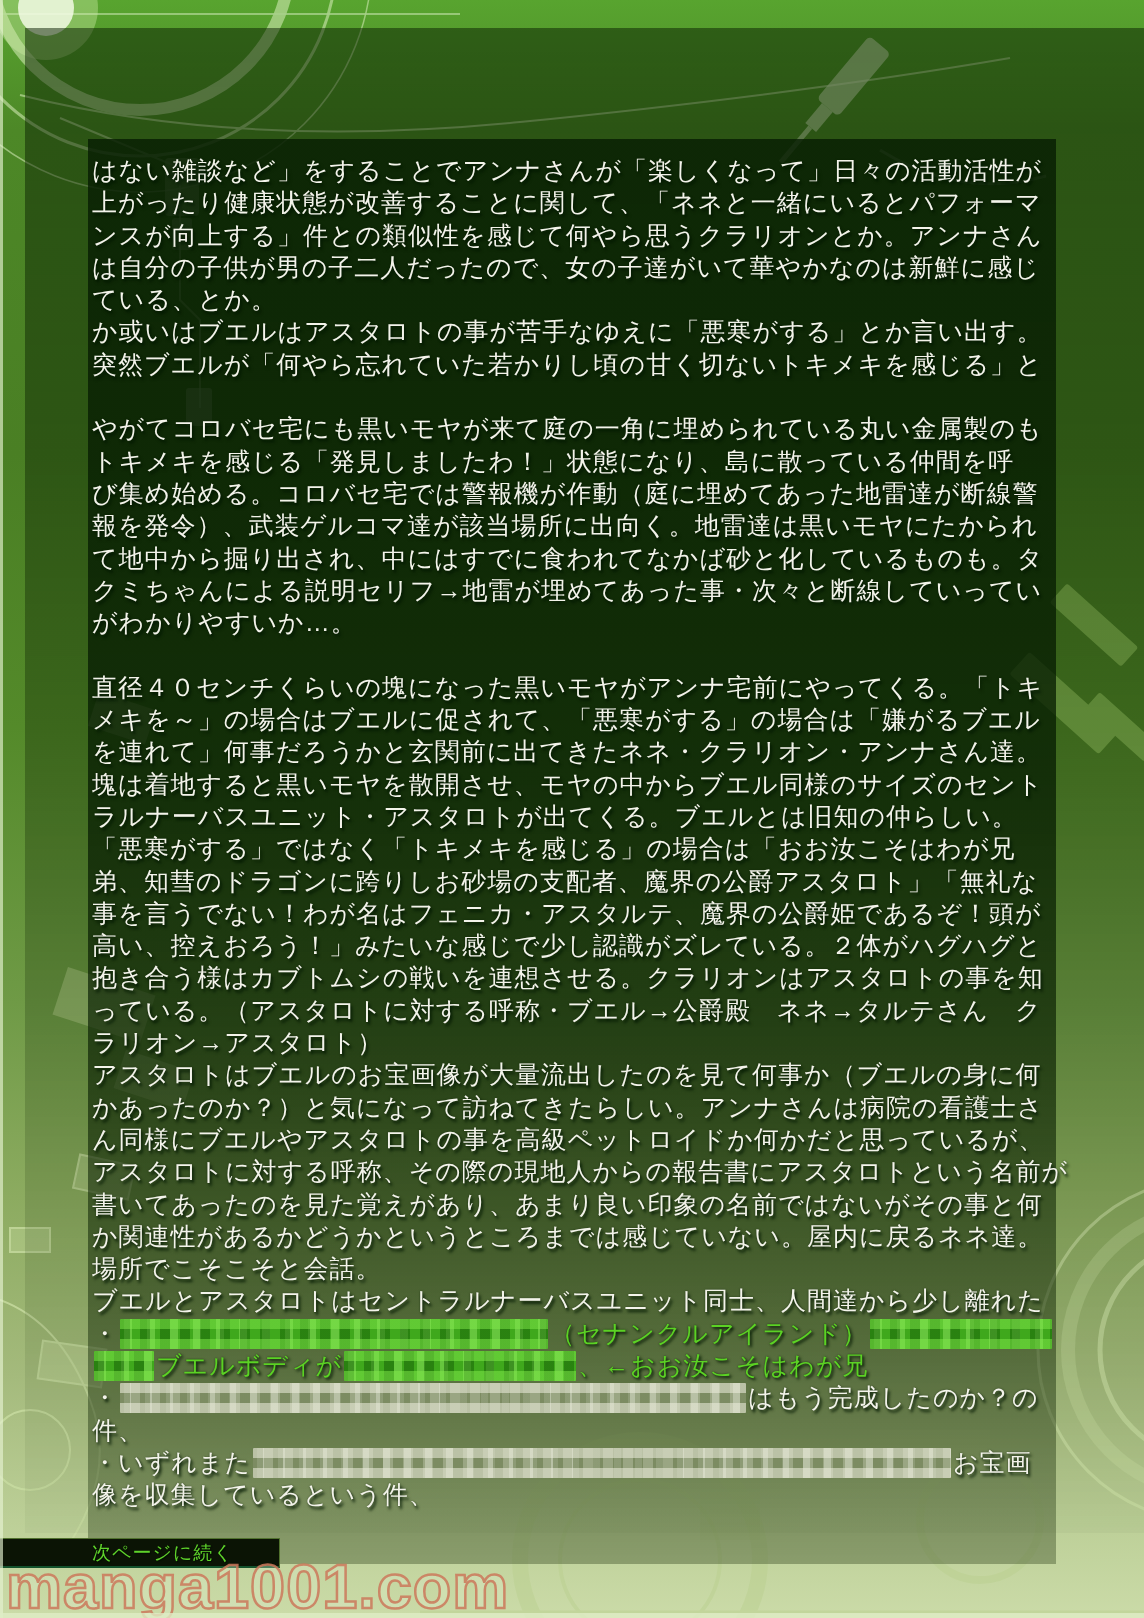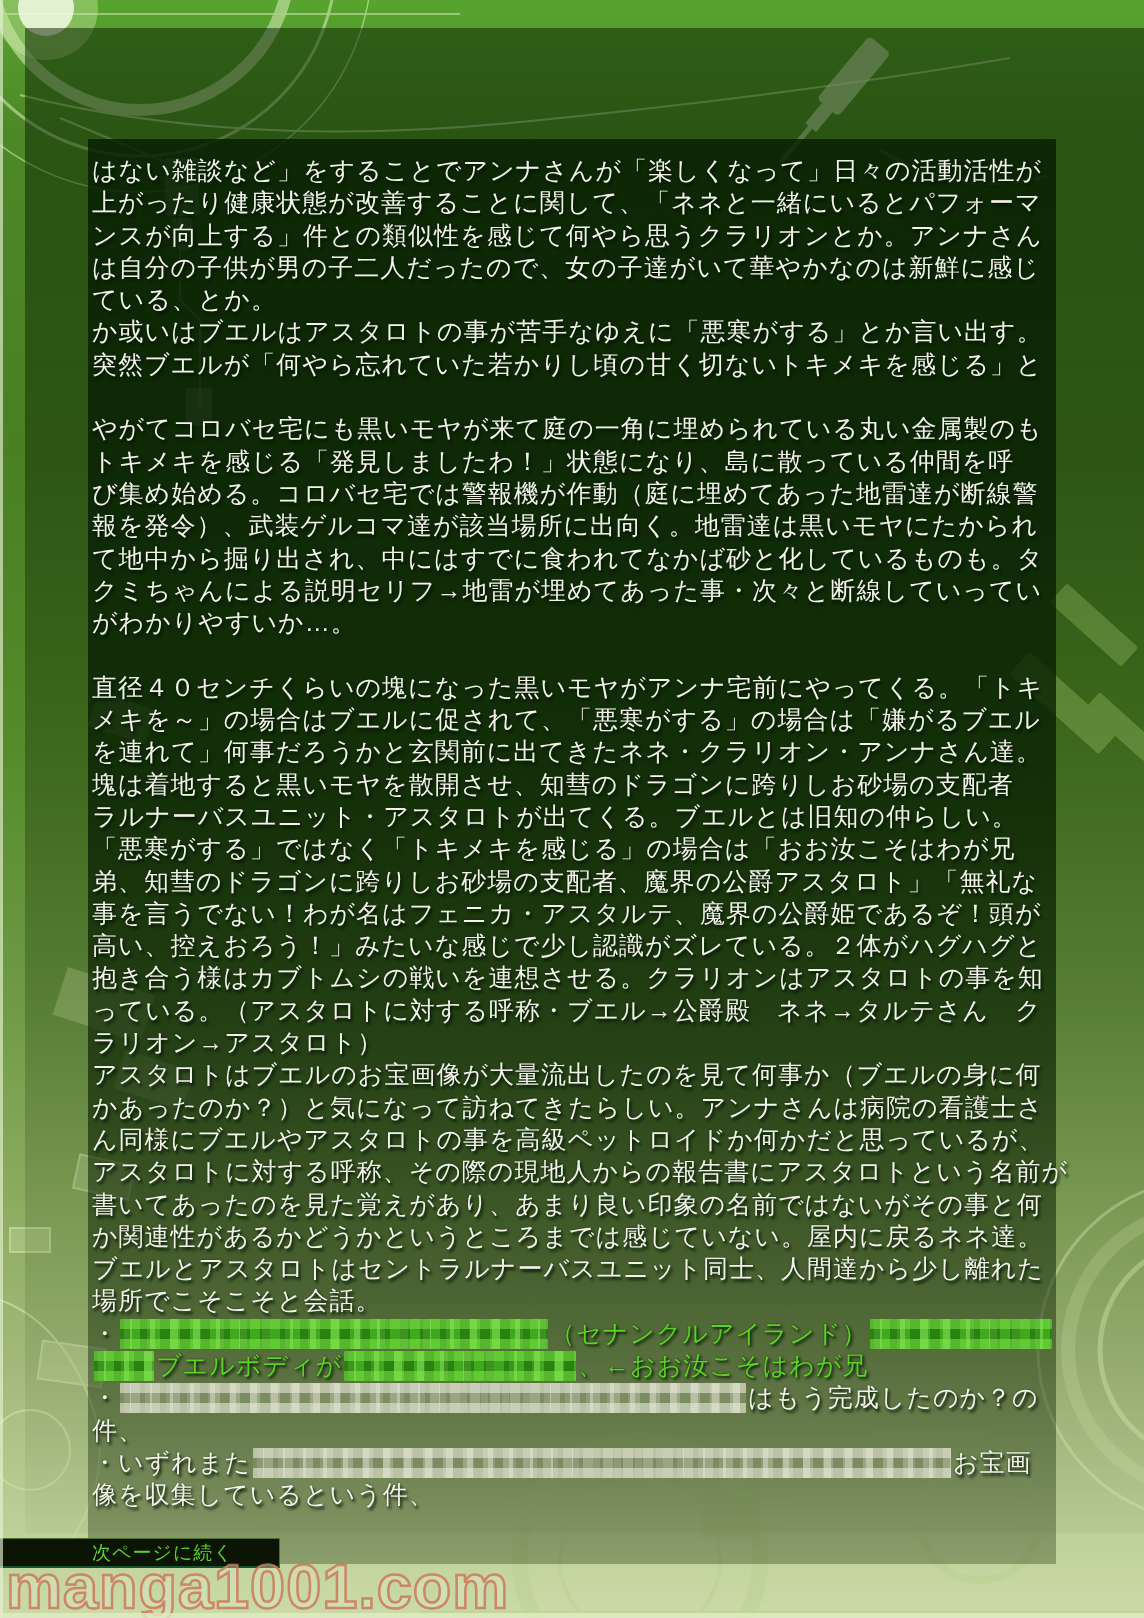--- a/index.html
+++ b/index.html
@@ -158,37 +158,37 @@
     <div class="line">トキメキを感じる「発見しましたわ！」状態になり、島に散っている仲間を呼</div>
     <div class="line">び集め始める。コロバセ宅では警報機が作動（庭に埋めてあった地雷達が断線警</div>
     <div class="line">報を発令）、武装ゲルコマ達が該当場所に出向く。地雷達は黒いモヤにたかられ</div>
     <div class="line">て地中から掘り出され、中にはすでに食われてなかば砂と化しているものも。タ</div>
     <div class="line">クミちゃんによる説明セリフ→地雷が埋めてあった事・次々と断線していってい</div>
     <div class="line">がわかりやすいか…。</div>
     <div class="line spacer"></div>
     <div class="line">直径４０センチくらいの塊になった黒いモヤがアンナ宅前にやってくる。「トキ</div>
     <div class="line">メキを～」の場合はブエルに促されて、「悪寒がする」の場合は「嫌がるブエル</div>
     <div class="line">を連れて」何事だろうかと玄関前に出てきたネネ・クラリオン・アンナさん達。</div>
-    <div class="line">塊は着地すると黒いモヤを散開させ、知彗のドラゴンに跨りしお砂場の支配者</div>
+    <div class="line">塊は着地すると黒いモヤを散開させ、モヤの中からブエル同様のサイズのセント</div>
     <div class="line">ラルナーバスユニット・アスタロトが出てくる。ブエルとは旧知の仲らしい。</div>
     <div class="line">「悪寒がする」ではなく「トキメキを感じる」の場合は「おお汝こそはわが兄</div>
     <div class="line">弟、知彗のドラゴンに跨りしお砂場の支配者、魔界の公爵アスタロト」「無礼な</div>
     <div class="line">事を言うでない！わが名はフェニカ・アスタルテ、魔界の公爵姫であるぞ！頭が</div>
     <div class="line">高い、控えおろう！」みたいな感じで少し認識がズレている。２体がハグハグと</div>
     <div class="line">抱き合う様はカブトムシの戦いを連想させる。クラリオンはアスタロトの事を知</div>
     <div class="line">っている。（アスタロトに対する呼称・ブエル→公爵殿　ネネ→タルテさん　ク</div>
     <div class="line">ラリオン→アスタロト）</div>
     <div class="line">アスタロトはブエルのお宝画像が大量流出したのを見て何事か（ブエルの身に何</div>
     <div class="line">かあったのか？）と気になって訪ねてきたらしい。アンナさんは病院の看護士さ</div>
     <div class="line">ん同様にブエルやアスタロトの事を高級ペットロイドか何かだと思っているが、</div>
     <div class="line">アスタロトに対する呼称、その際の現地人からの報告書にアスタロトという名前が</div>
     <div class="line">書いてあったのを見た覚えがあり、あまり良い印象の名前ではないがその事と何</div>
     <div class="line">か関連性があるかどうかというところまでは感じていない。屋内に戻るネネ達。</div>
+    <div class="line">場所でこそこそと会話。</div>
     <div class="line">ブエルとアスタロトはセントラルナーバスユニット同士、人間達から少し離れた</div>
-    <div class="line">場所でこそこそと会話。</div>
     <div class="line"><span>・</span><span class="mosaic green" style="width: 428px;"></span><span class="green-text">（セナンクルアイランド）</span><span class="mosaic green" style="width: 182px;"></span></div>
     <div class="line"><span class="mosaic green" style="width: 60px;"></span><span class="green-text">ブエルボディが</span><span class="mosaic green" style="width: 232px;"></span><span class="green-text">、←おお汝こそはわが兄</span></div>
     <div class="line"><span>・</span><span class="mosaic gray" style="width: 626px;"></span><span>はもう完成したのか？の</span></div>
     <div class="line"><span>件、</span></div>
     <div class="line"><span>・いずれまた</span><span class="mosaic gray" style="width: 698px;"></span><span>お宝画</span></div>
     <div class="line"><span>像を収集しているという件、</span></div>
   </div>
 
 <div class="continue-bar">
   <span>次ページに続く</span>

